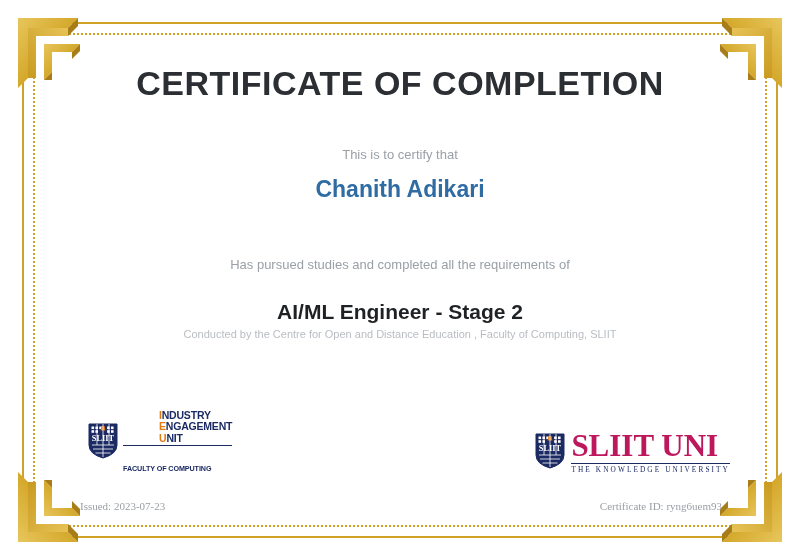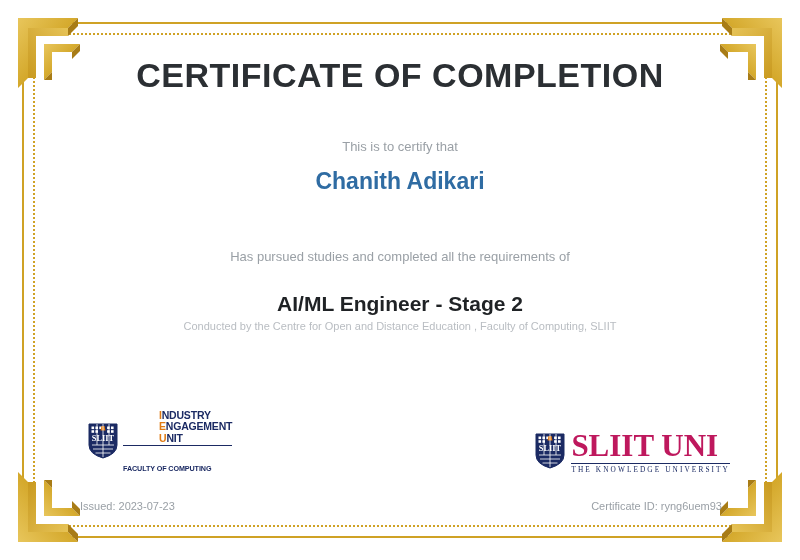--- a/index.html
+++ b/index.html
@@ -57,21 +57,21 @@
   .c-tl { top: 18px;    left: 18px; }
   .c-tr { top: 18px;    right: 18px;  transform: scaleX(-1); }
   .c-bl { bottom: 18px; left: 18px;   transform: scaleY(-1); }
   .c-br { bottom: 18px; right: 18px;  transform: scale(-1,-1); }
 
   
   .content {
     position: absolute;
     left: 60px;
     right: 60px;
-    top: 32px;
+    top: 40px;
     text-align: center;
   }
   .title {
     font-size: 34px;
     font-weight: bold;
     color: #2b2f33;
     letter-spacing: 0.5px;
     margin-top: 24px;
   }
   .certify-line {
@@ -102,20 +102,21 @@
     color: #b9bdc2;
     margin-top: 4px;
   }
 
   
   .footer-meta {
     position: absolute;
     bottom: 48px;
     font-size: 11px;
     color: #9aa0a6;
+    font-family: Liberation Serif, serif;
   }
   .issued { left: 80px; }
   .cert-id { right: 78px; }
 
   
   .logo-ieu {
     position: absolute;
     left: 88px;
     bottom: 88px;
     display: flex;

